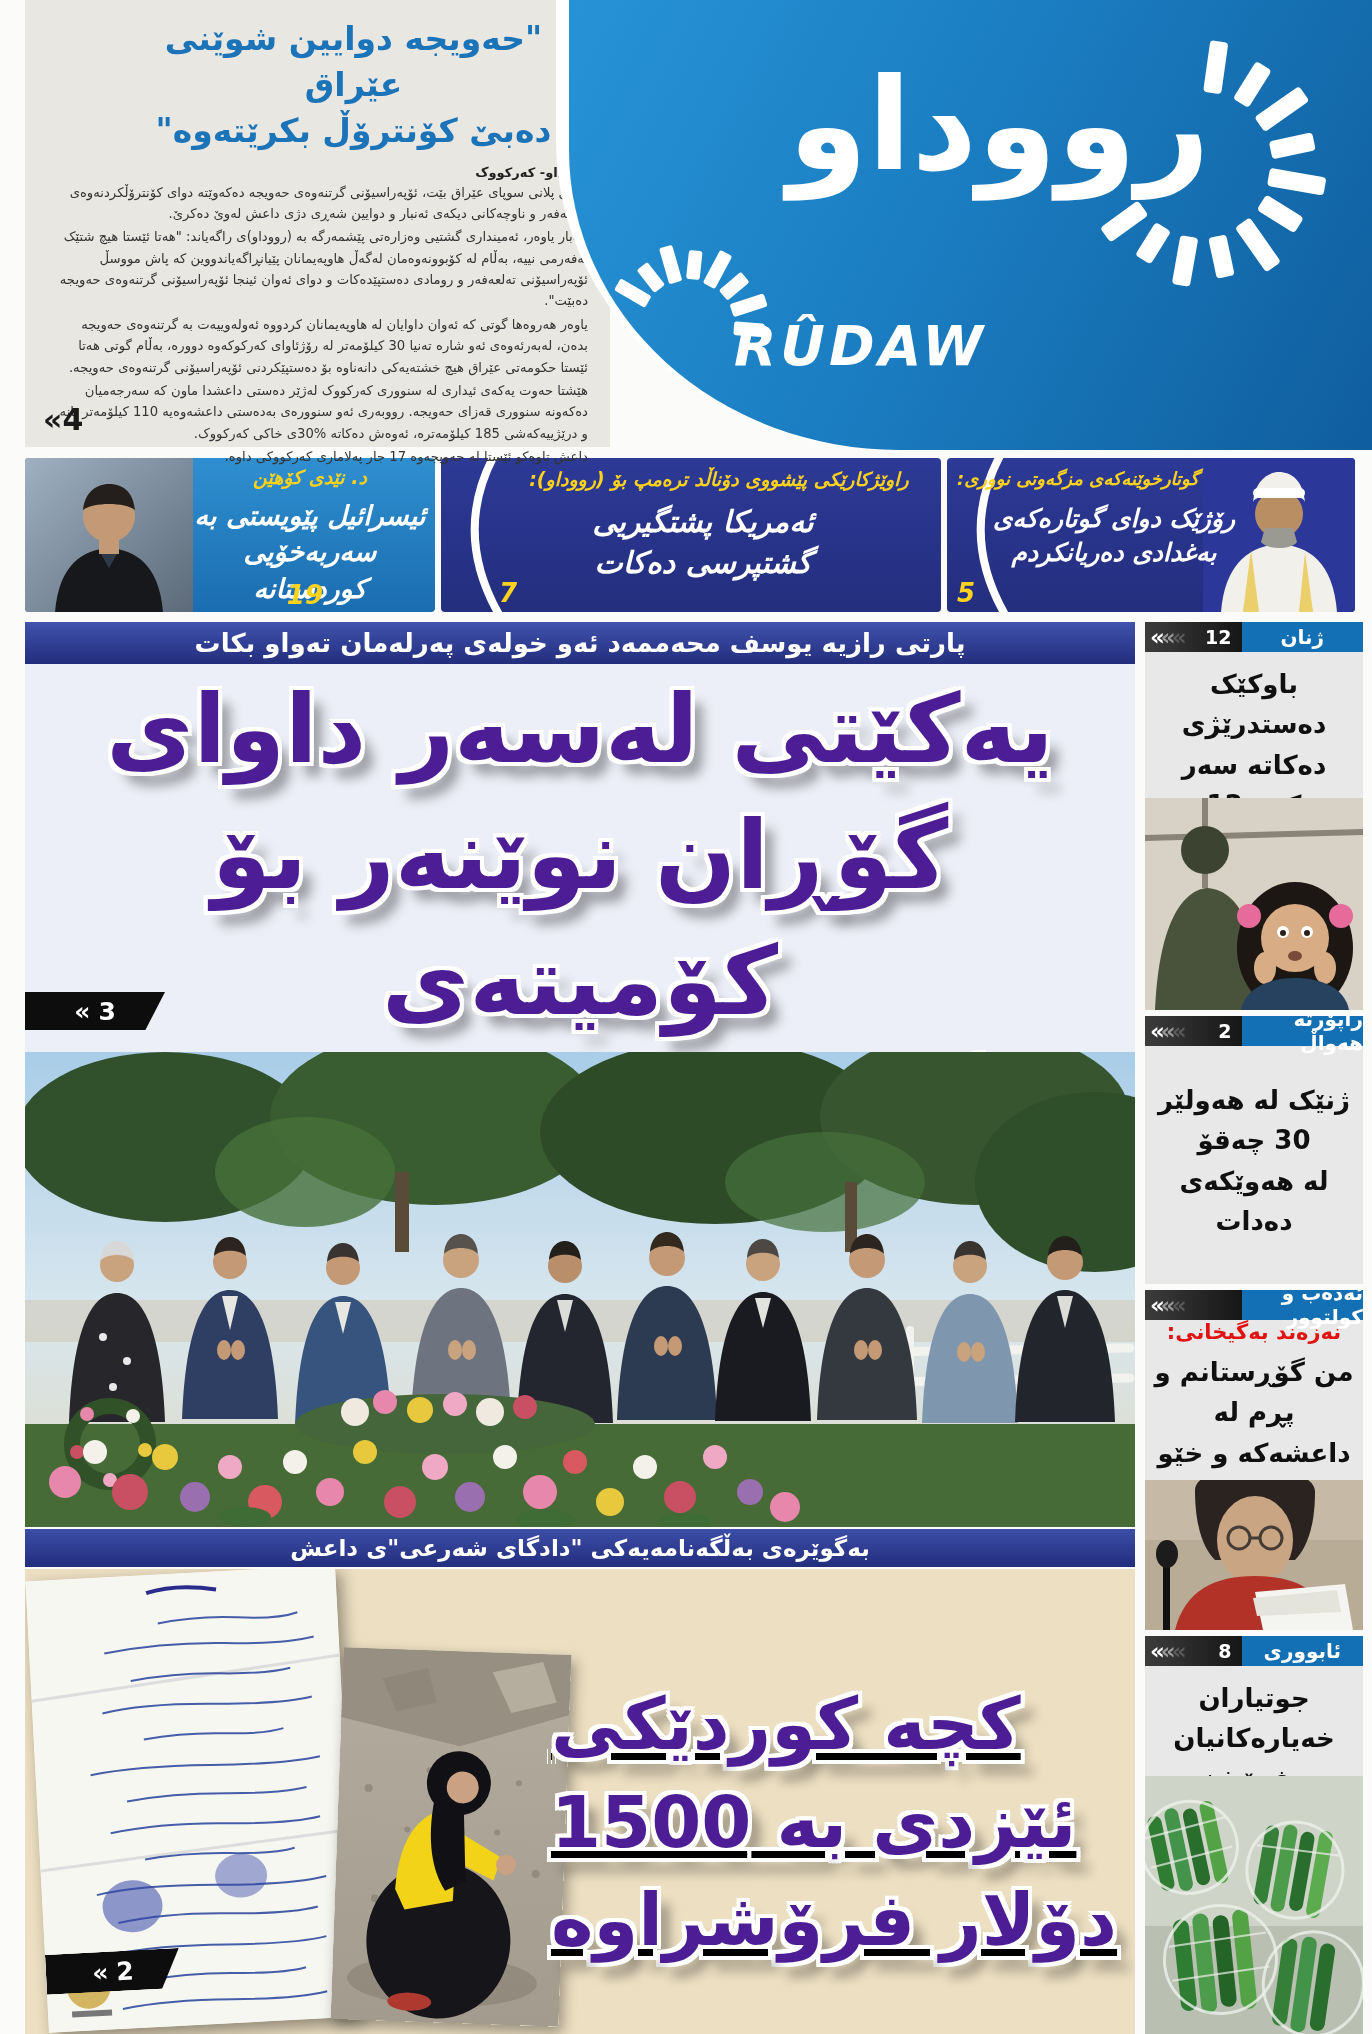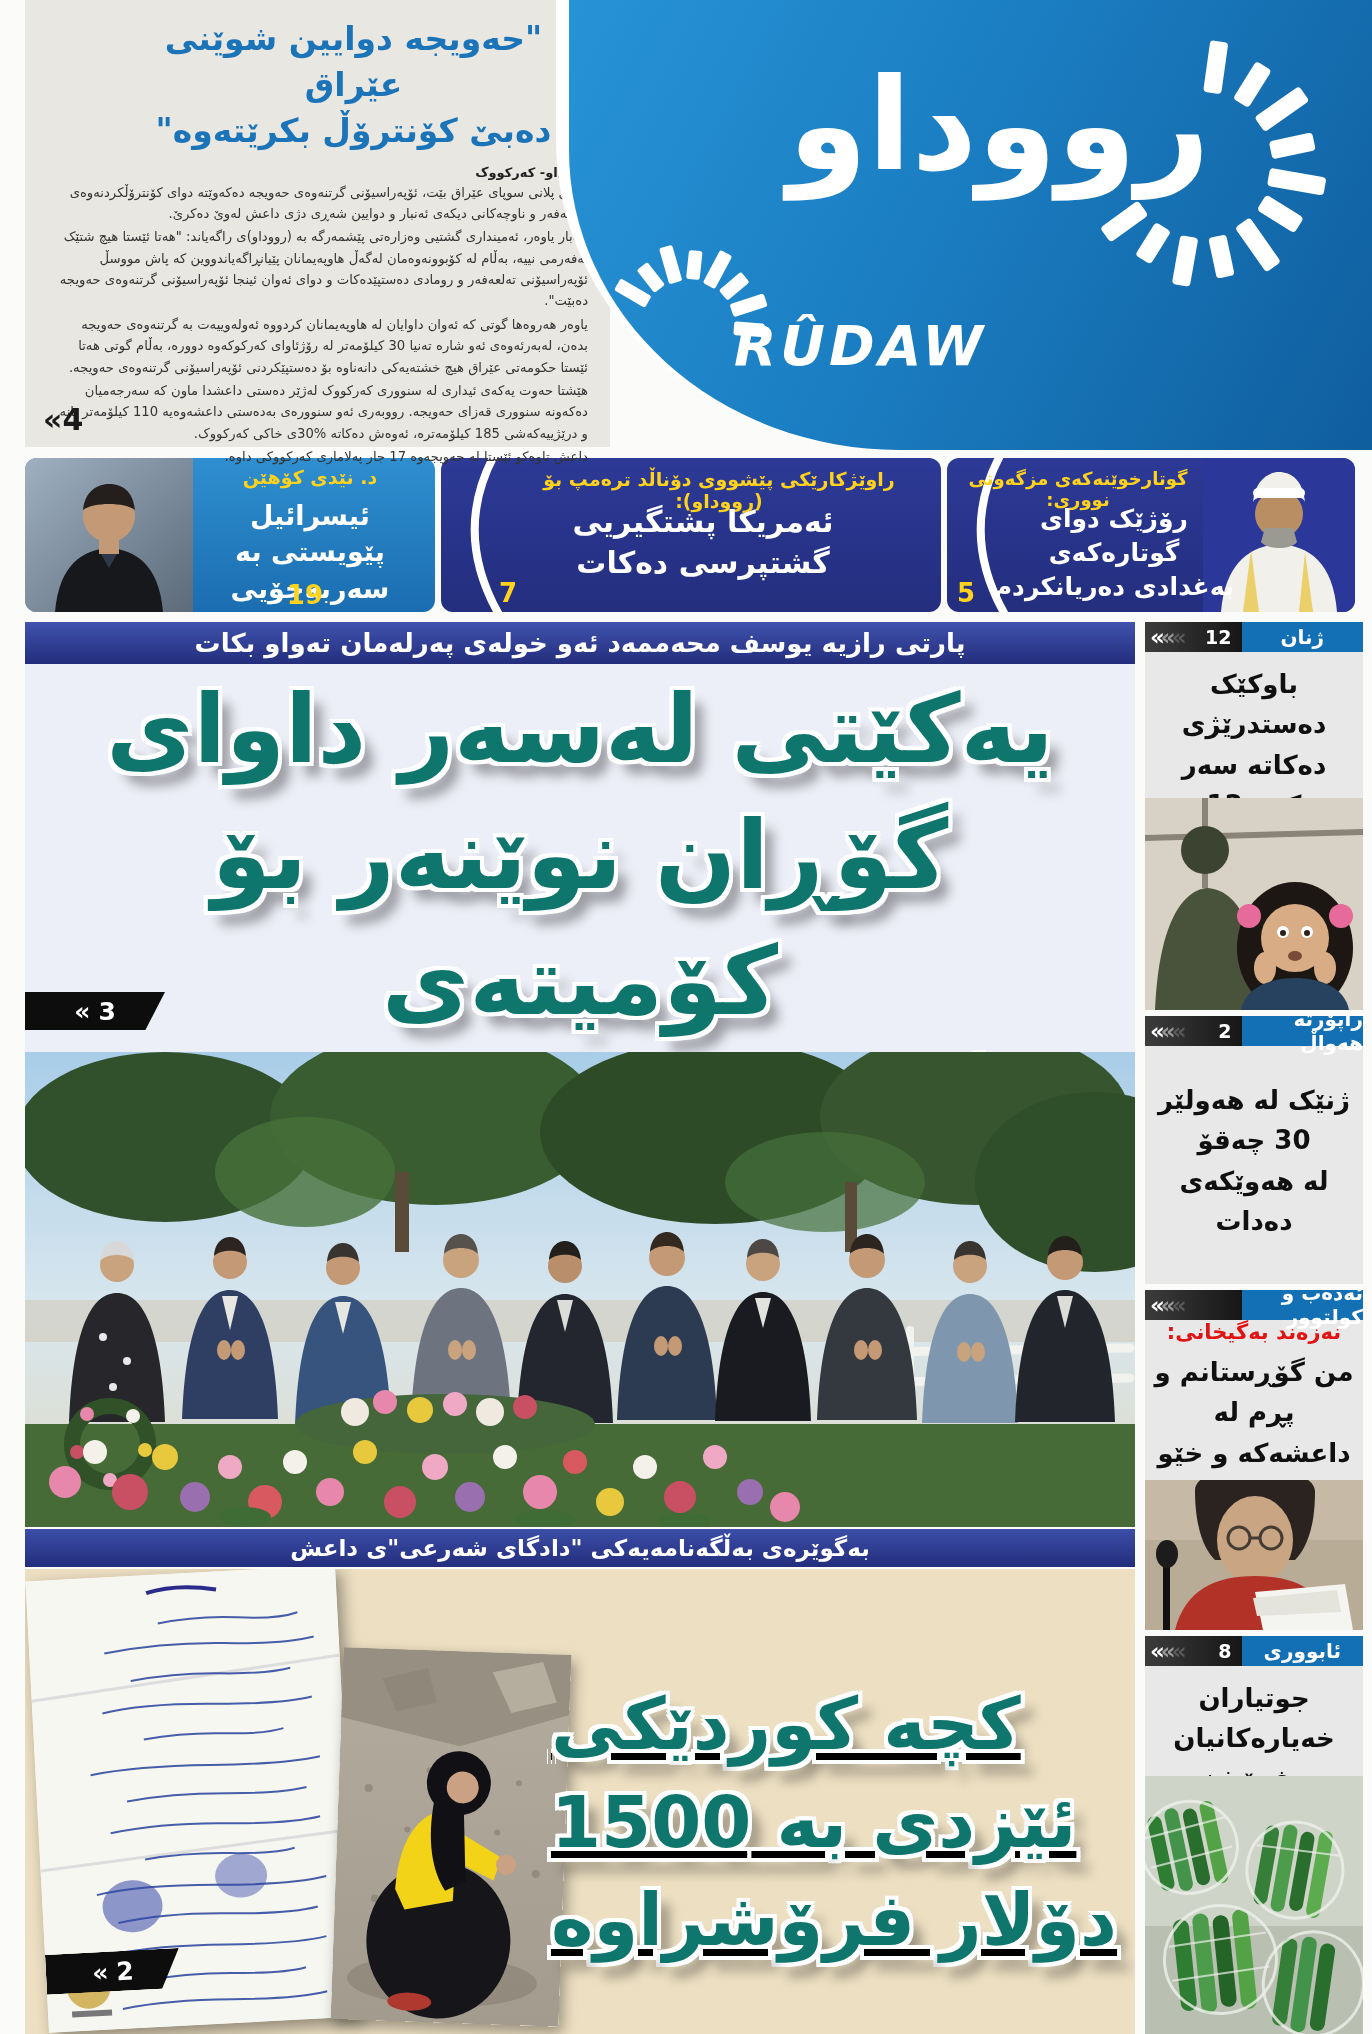--- a/index.html
+++ b/index.html
@@ -25,36 +25,36 @@
   #logo-word{position:absolute;left:150px;top:48px;width:560px;text-align:center;
              color:#fff;font-size:128px;font-weight:900;direction:rtl;line-height:1.2;}
   #logo-latin{position:absolute;left:165px;bottom:72px;color:#fff;font-size:55px;
               font-weight:900;letter-spacing:4px;font-style:italic;}
   #date-bar{position:absolute;left:105px;right:0;bottom:0;height:32px;background:#1b2a78;
             border-bottom-left-radius:220px 34px;color:#fff;direction:rtl;font-size:15.5px;
             display:flex;align-items:center;justify-content:center;padding-left:60px;}
   .sunburst{position:absolute;}
   
   #strips{left:25px;top:458px;width:1330px;height:154px;}
-  .strip{position:absolute;top:0;height:154px;border-radius:12px;overflow:hidden;}
+  .strip{position:absolute;top:0;height:154px;border-radius:4px;overflow:hidden;font-style:italic;}
   #strip1{left:0;width:410px;background:linear-gradient(180deg,#2f8fd0,#1a6db0);}
   #strip2{left:416px;width:500px;background:linear-gradient(180deg,#2d3a96,#232e7e);}
   #strip3{left:922px;width:408px;background:linear-gradient(180deg,#2d3a96,#232e7e);}
   .strip .kicker{direction:rtl;color:#ffd21e;font-weight:bold;font-size:19px;text-align:center;}
   .strip .title{direction:rtl;color:#fff;font-weight:bold;font-size:27px;line-height:1.35;text-align:center;}
   .strip .pnum{position:absolute;color:#ffd21e;font-weight:bold;font-size:26px;}
   .curve-sep{position:absolute;left:0;top:0;height:100%;width:90px;}
   
   #kicker-bar{left:25px;top:622px;width:1110px;height:42px;
               background:linear-gradient(180deg,#4053ae,#232d7c);
               color:#fff;font-weight:bold;font-size:26px;direction:rtl;
               display:flex;align-items:center;justify-content:center;}
   #headline-area{left:25px;top:664px;width:1110px;height:388px;background:#edeff8;
                  text-align:center;direction:rtl;padding-top:2px;}
-  .outlined{color:#0f766e;font-weight:900;
+  .outlined{color:#4c1d95;font-weight:900;
      text-shadow:-4px -4px 0 #fff,0 -4px 0 #fff,4px -4px 0 #fff,-4px 0 0 #fff,4px 0 0 #fff,
                  -4px 4px 0 #fff,0 4px 0 #fff,4px 4px 0 #fff,12px 14px 12px rgba(0,0,0,.35);}
   #headline-area div{font-size:95px;line-height:126px;}
   .black-tab{background:#0d0d0d;color:#fff;font-weight:bold;font-size:25px;
              display:flex;align-items:center;justify-content:center;gap:8px;
              clip-path:polygon(0 0,100% 0,86% 100%,0 100%);}
   #main-ref{left:25px;top:992px;width:140px;height:38px;z-index:3;}
   #main-photo{left:25px;top:1052px;width:1110px;height:475px;overflow:hidden;background:#bcd3e4;}
   #doc-caption{left:25px;top:1529px;width:1110px;height:38px;
                background:linear-gradient(180deg,#3c4ea8,#232d7c);color:#fff;font-weight:bold;

